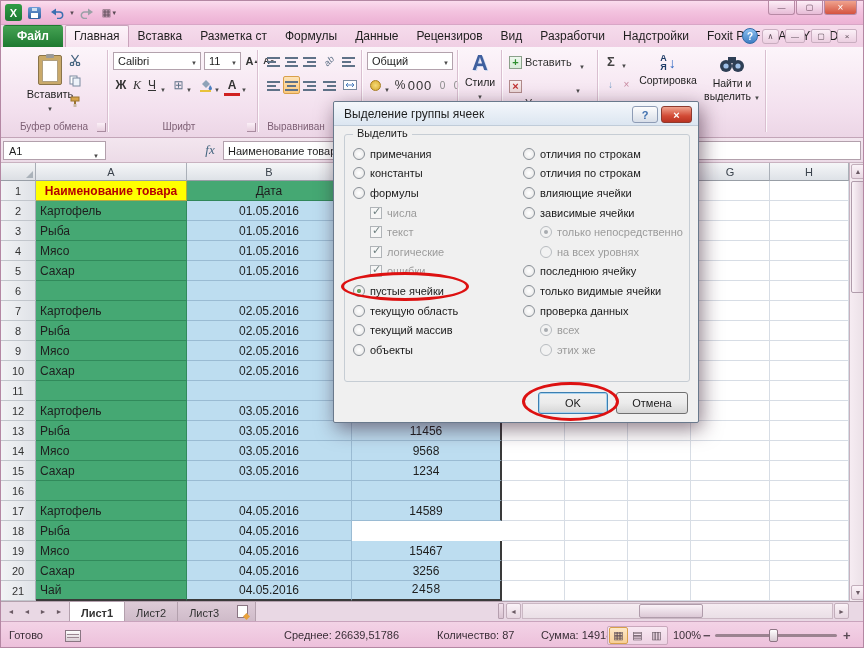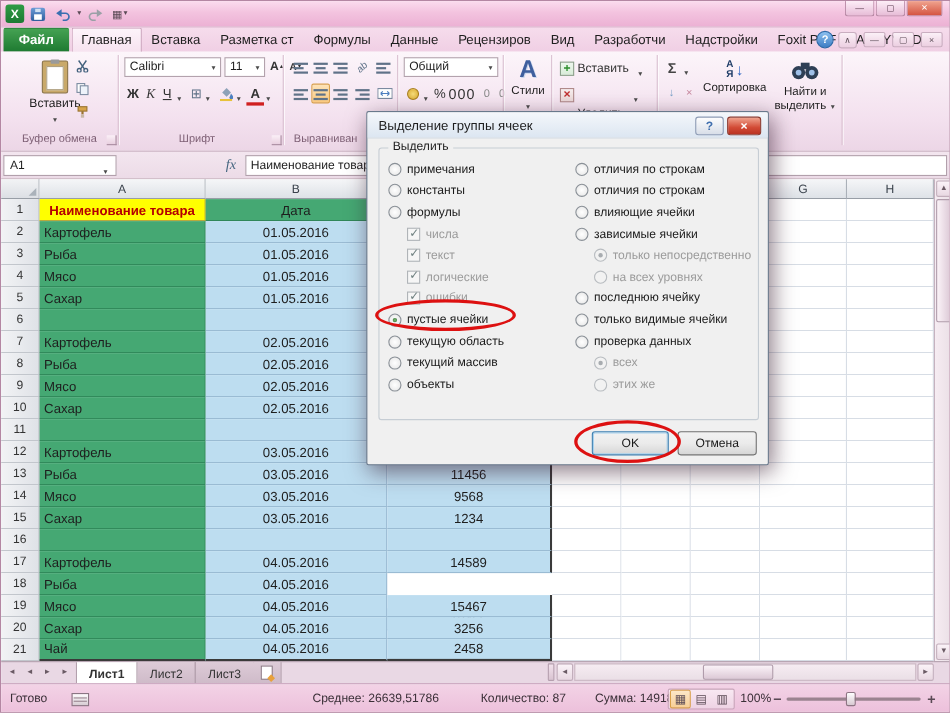--- a/index.html
+++ b/index.html
@@ -610,21 +610,21 @@
         <div class="cell" style="width: 63px;"></div>
         <div class="cell" style="width: 63px;"></div>
         <div class="cell" style="width: 63px;"></div>
         <div class="cell" style="width: 79px;"></div>
         <div class="cell" style="width: 79px;"></div>
       </div>
       <div class="grow">
         <div class="rowh">21</div>
         <div class="cell green thickB" style="width: 151px;">Чай</div>
         <div class="cell blue center thickB" style="width: 165px;">04.05.2016</div>
-        <div class="cell blue center thickR thickB" style="width: 150px;">2458</div>
+        <div class="cell blue center thickR thickB" style="width: 150px; font-family: Liberation Mono, monospace;">2458</div>
         <div class="cell" style="width: 63px;"></div>
         <div class="cell" style="width: 63px;"></div>
         <div class="cell" style="width: 63px;"></div>
         <div class="cell" style="width: 79px;"></div>
         <div class="cell" style="width: 79px;"></div>
       </div>
     </div>
 
   <div class="vscroll">
     <span class="vsbtn" style="top:1px">▲</span>

